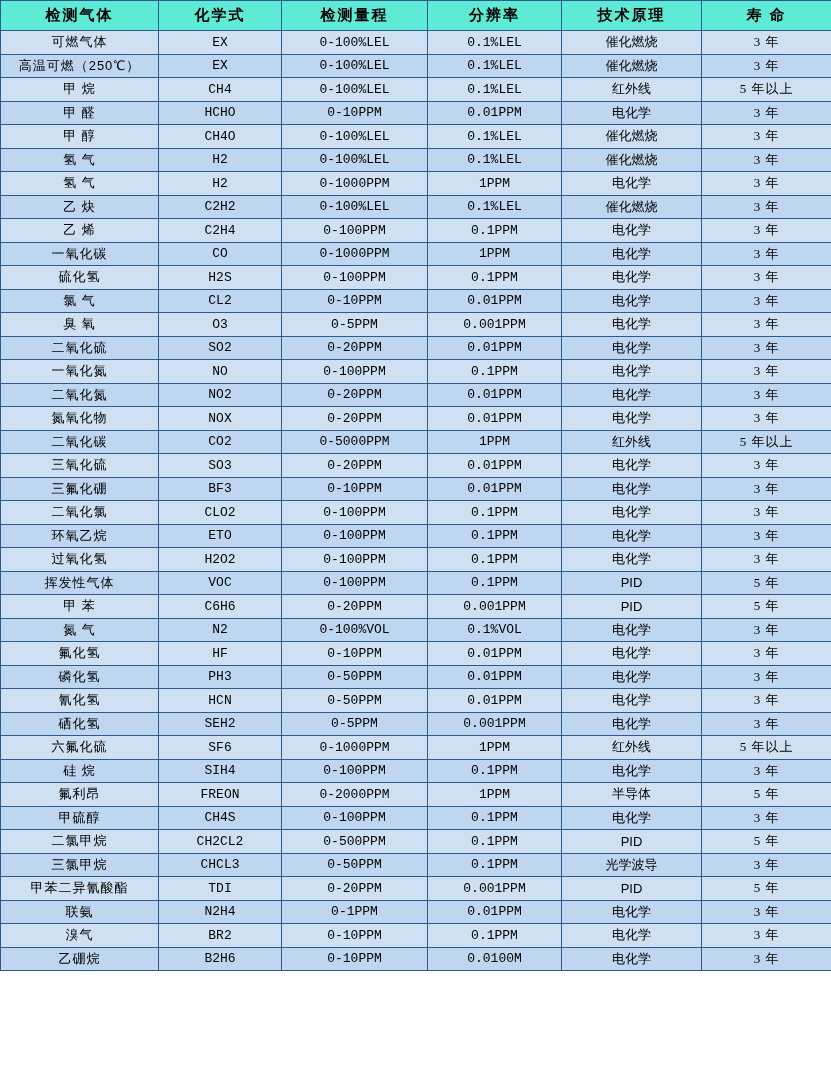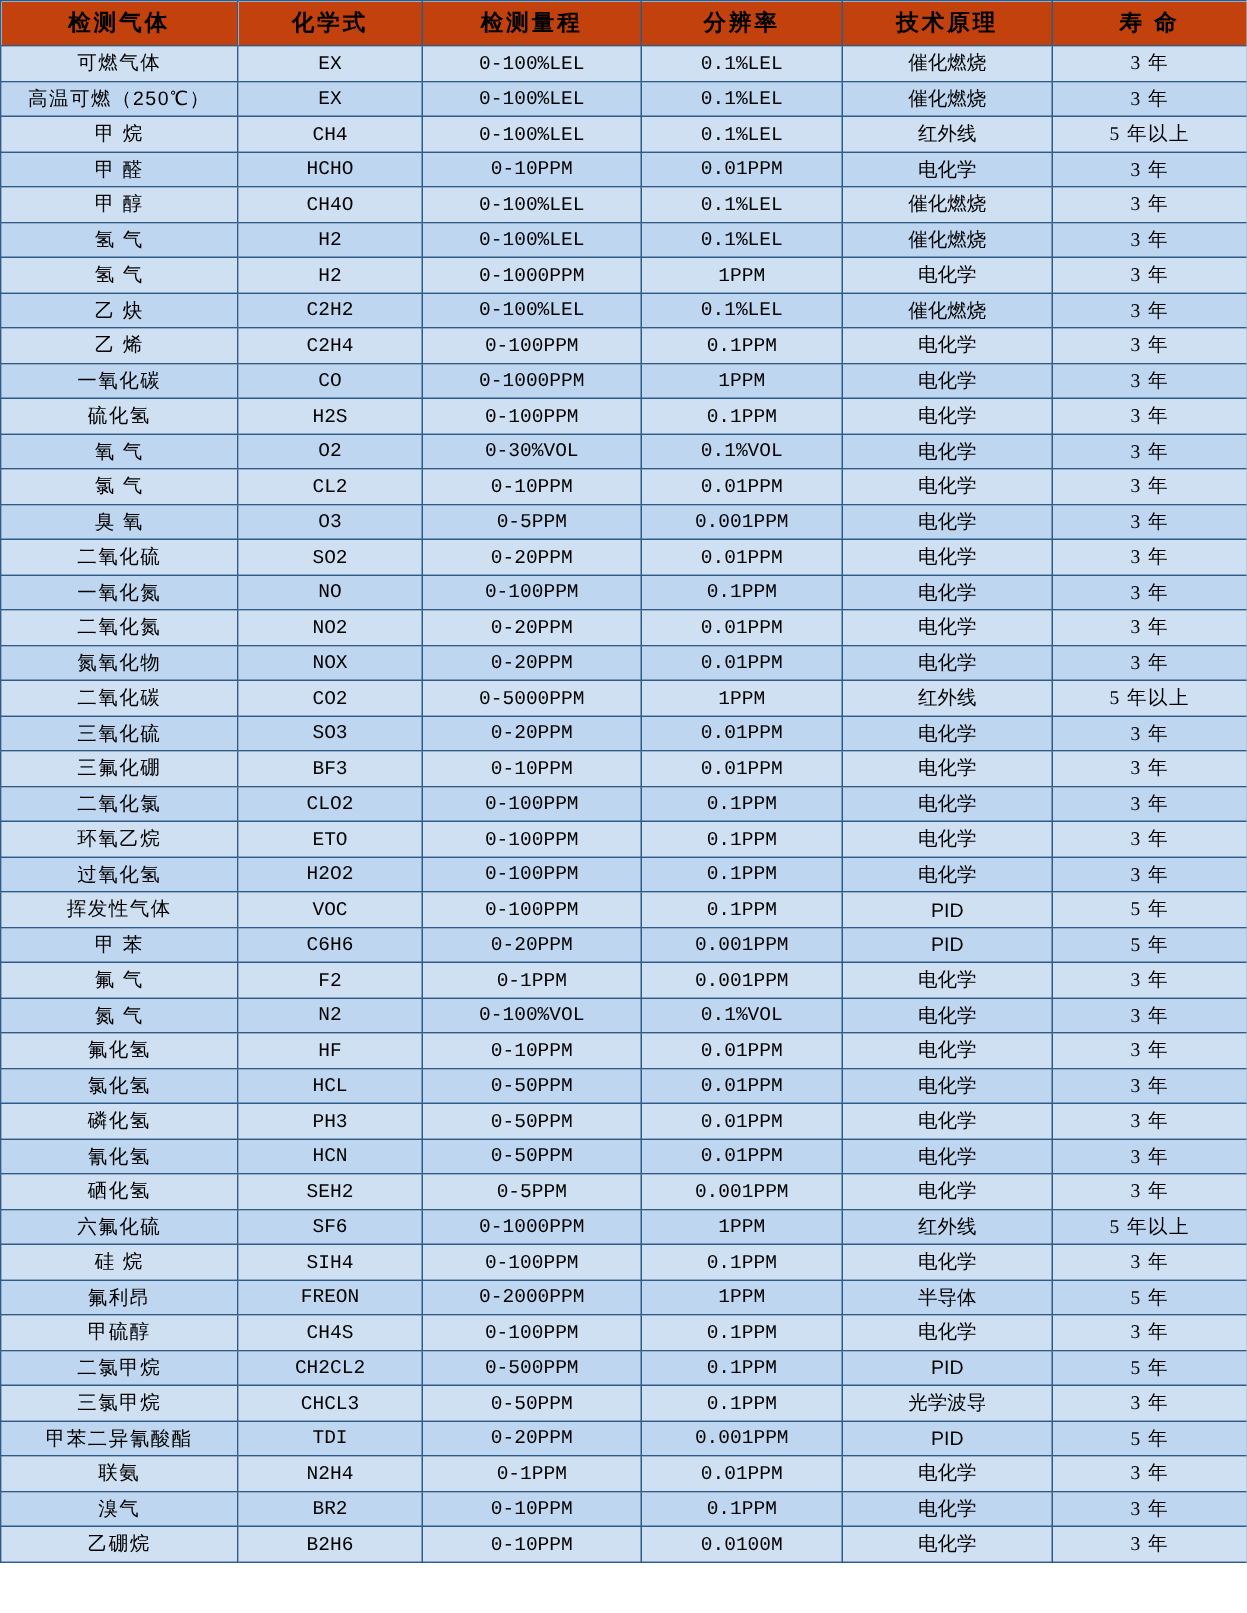--- a/index.html
+++ b/index.html
@@ -27,21 +27,21 @@
   table.gas-table th,
   table.gas-table td {
     border: 1px solid #2e5c8a;
     text-align: center;
     vertical-align: middle;
     color: #000000;
     white-space: nowrap;
     overflow: hidden;
   }
   table.gas-table thead th {
-    background: #c2410c;
+    background: #5eead4;
     height: 27px;
     font-size: 15px;
     font-weight: bold;
     letter-spacing: 2px;
   }
   table.gas-table tbody td {
     height: 20.5px;
     font-size: 13px;
     font-weight: normal;
   }
@@ -169,28 +169,20 @@
       </tr>
       <tr>
         <td class="col-name">硫化氢</td>
         <td class="col-formula">H2S</td>
         <td class="col-range">0-100PPM</td>
         <td class="col-res">0.1PPM</td>
         <td class="col-principle">电化学</td>
         <td class="col-life">3 年</td>
       </tr>
       <tr>
-        <td class="col-name">氧 气</td>
-        <td class="col-formula">O2</td>
-        <td class="col-range">0-30%VOL</td>
-        <td class="col-res">0.1%VOL</td>
-        <td class="col-principle">电化学</td>
-        <td class="col-life">3 年</td>
-      </tr>
-      <tr>
         <td class="col-name">氯 气</td>
         <td class="col-formula">CL2</td>
         <td class="col-range">0-10PPM</td>
         <td class="col-res">0.01PPM</td>
         <td class="col-principle">电化学</td>
         <td class="col-life">3 年</td>
       </tr>
       <tr>
         <td class="col-name">臭 氧</td>
         <td class="col-formula">O3</td>
@@ -289,47 +281,31 @@
       </tr>
       <tr>
         <td class="col-name">甲 苯</td>
         <td class="col-formula">C6H6</td>
         <td class="col-range">0-20PPM</td>
         <td class="col-res">0.001PPM</td>
         <td class="col-principle">PID</td>
         <td class="col-life">5 年</td>
       </tr>
       <tr>
-        <td class="col-name">氟 气</td>
-        <td class="col-formula">F2</td>
-        <td class="col-range">0-1PPM</td>
-        <td class="col-res">0.001PPM</td>
-        <td class="col-principle">电化学</td>
-        <td class="col-life">3 年</td>
-      </tr>
-      <tr>
         <td class="col-name">氮 气</td>
         <td class="col-formula">N2</td>
         <td class="col-range">0-100%VOL</td>
         <td class="col-res">0.1%VOL</td>
         <td class="col-principle">电化学</td>
         <td class="col-life">3 年</td>
       </tr>
       <tr>
         <td class="col-name">氟化氢</td>
         <td class="col-formula">HF</td>
         <td class="col-range">0-10PPM</td>
-        <td class="col-res">0.01PPM</td>
-        <td class="col-principle">电化学</td>
-        <td class="col-life">3 年</td>
-      </tr>
-      <tr>
-        <td class="col-name">氯化氢</td>
-        <td class="col-formula">HCL</td>
-        <td class="col-range">0-50PPM</td>
         <td class="col-res">0.01PPM</td>
         <td class="col-principle">电化学</td>
         <td class="col-life">3 年</td>
       </tr>
       <tr>
         <td class="col-name">磷化氢</td>
         <td class="col-formula">PH3</td>
         <td class="col-range">0-50PPM</td>
         <td class="col-res">0.01PPM</td>
         <td class="col-principle">电化学</td>

